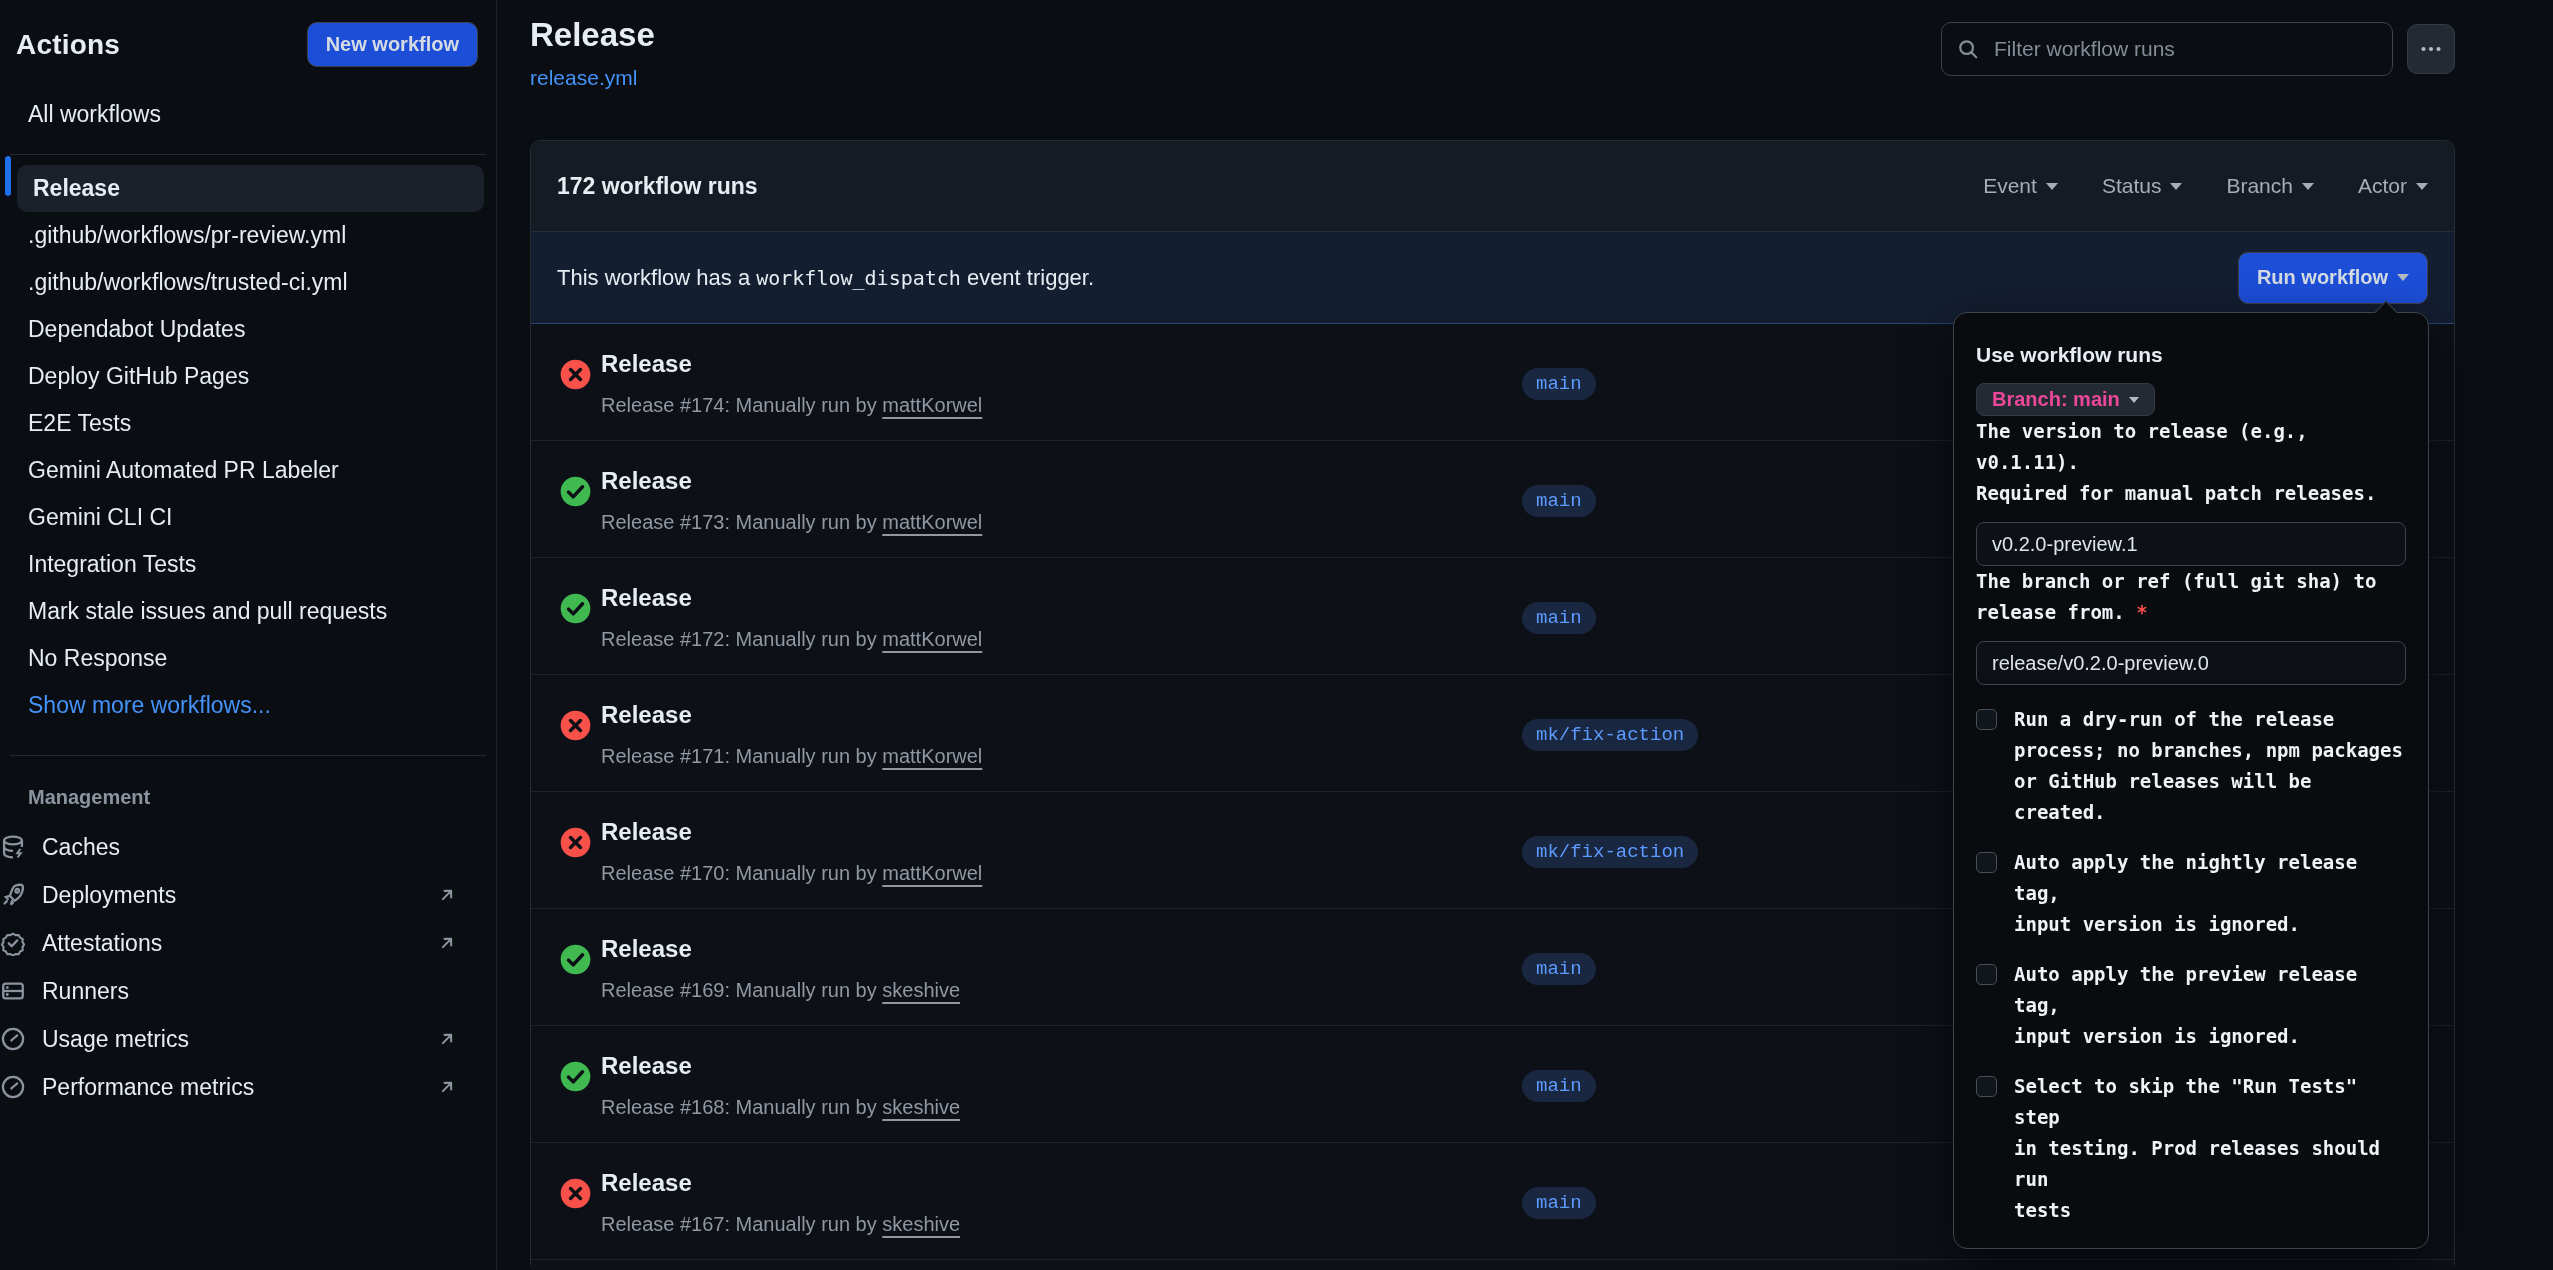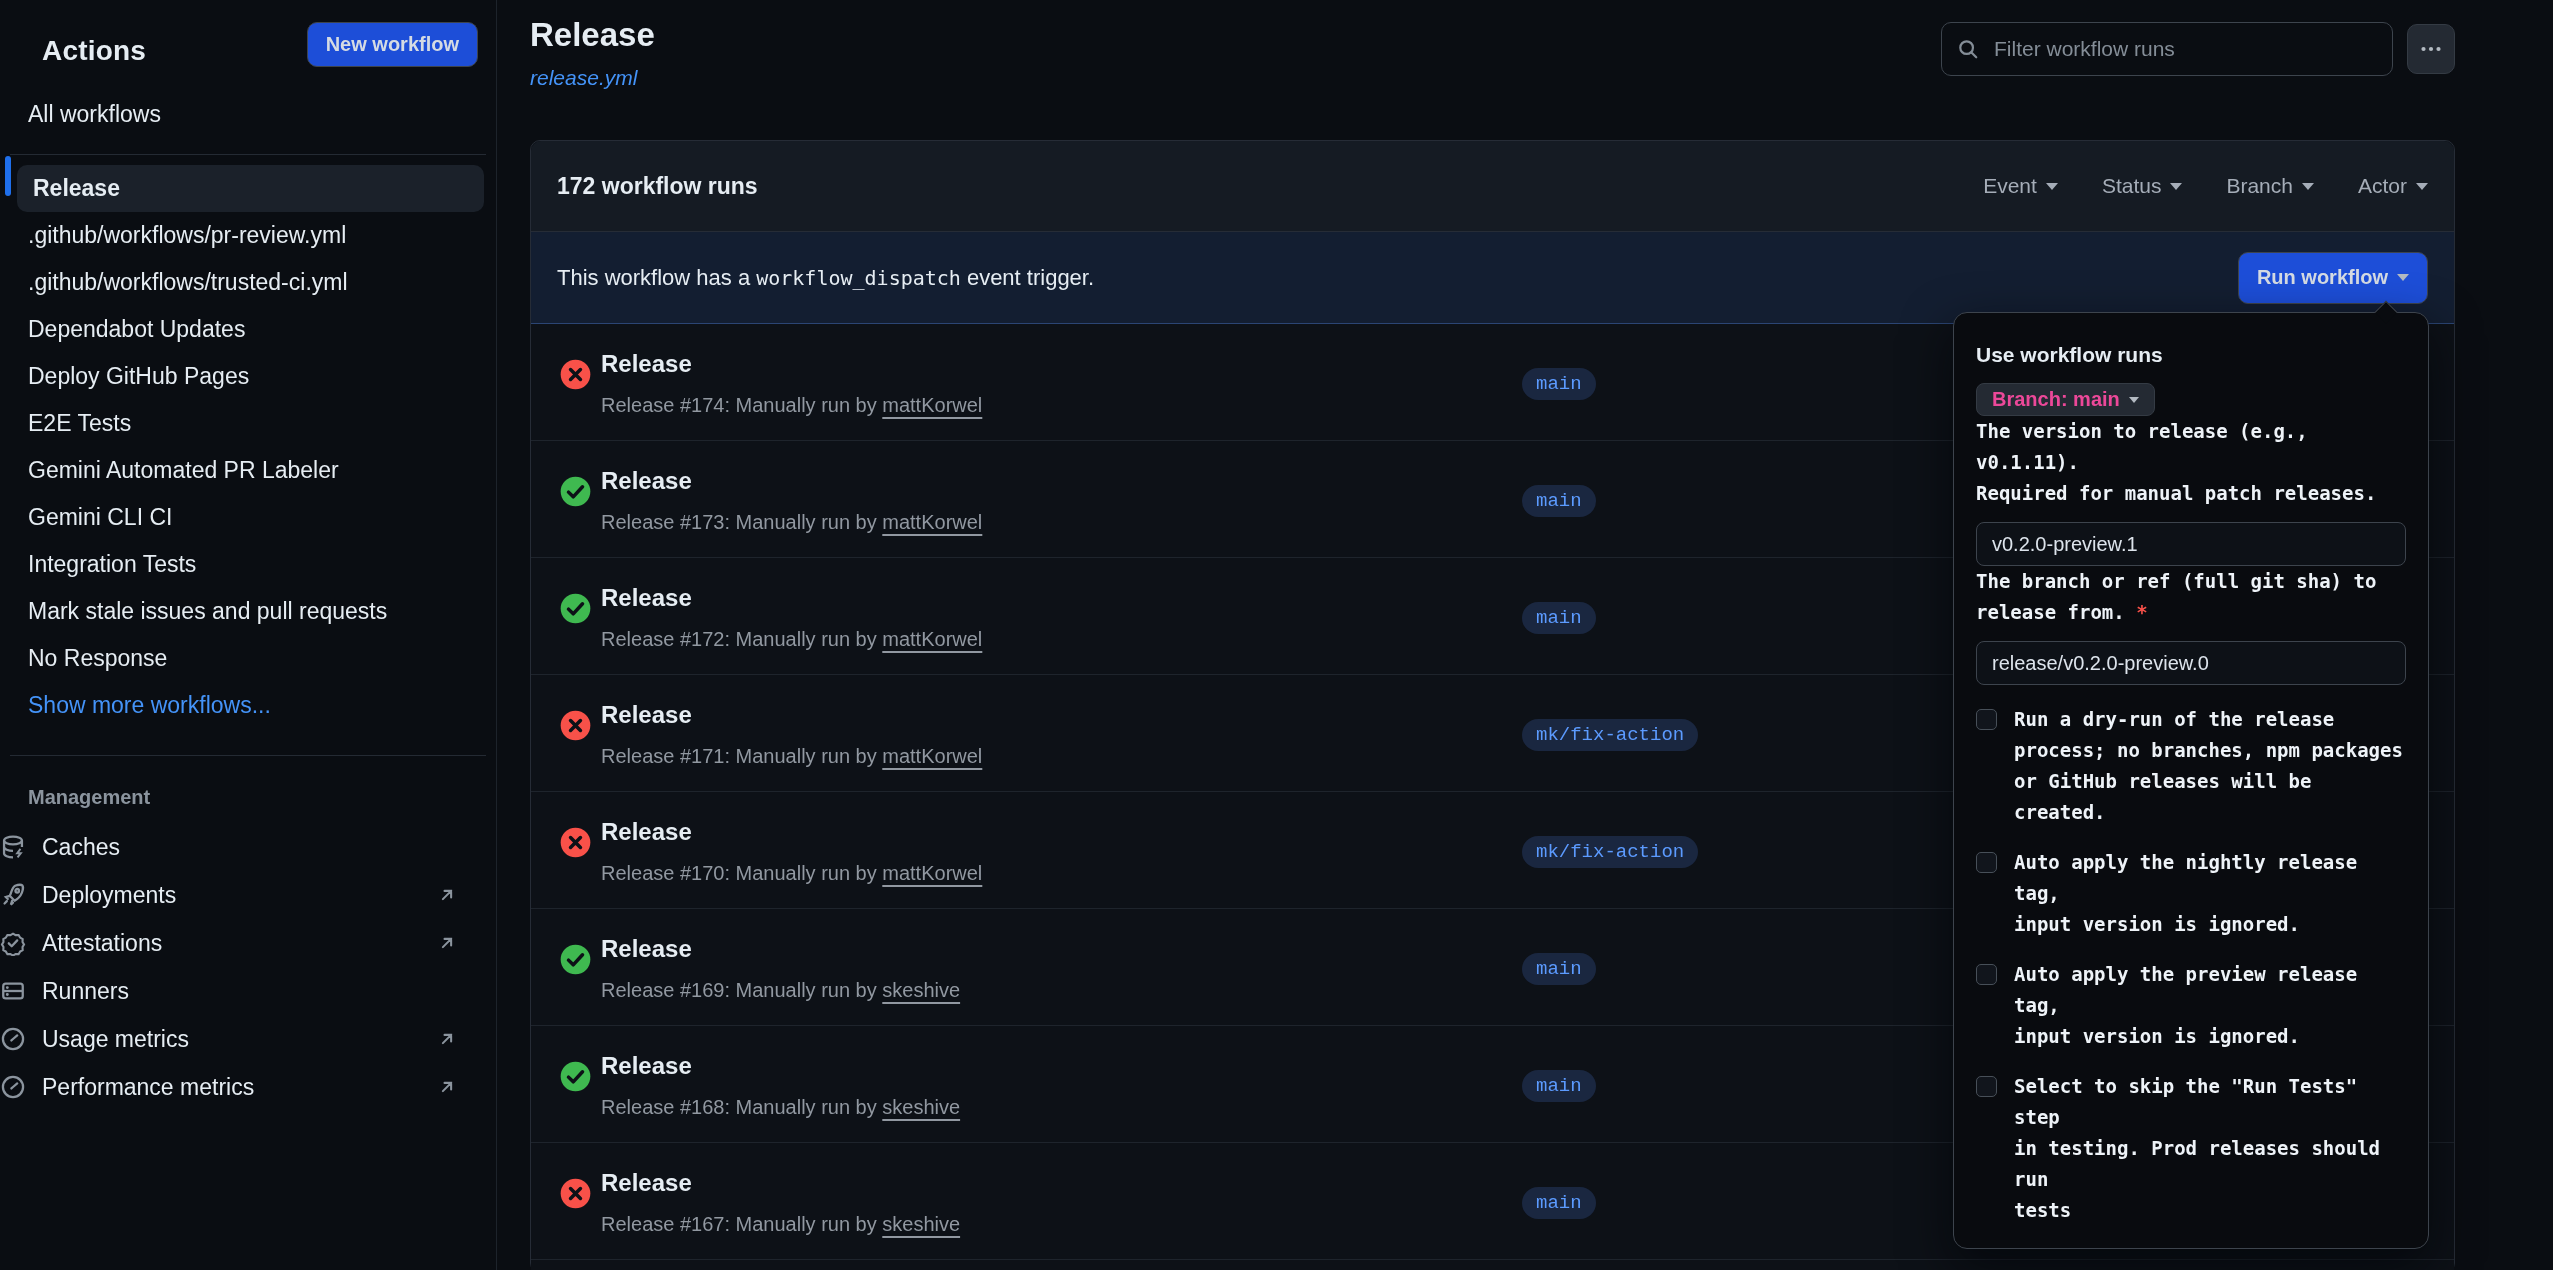--- a/index.html
+++ b/index.html
@@ -8,21 +8,21 @@
     background:#0a0d12;
     color:#e6edf3;
     font-family:"Liberation Sans", sans-serif;
     position:relative;
     overflow:hidden;
   }
   svg { display:block; }
 
   
   .sidebar { position:absolute; left:0; top:0; width:497px; height:1270px; border-right:1px solid #1d232b; }
-  .sidebar-header { display:flex; align-items:flex-end; justify-content:space-between; padding:22px 18px 0 42px; }
+  .sidebar-header { display:flex; align-items:center; justify-content:space-between; padding:22px 18px 0 16px; }
   .sidebar-title { font-size:28px; font-weight:700; letter-spacing:.2px; }
   .btn-secondary {
     background:#1d4ed8; border:1px solid #3d444d; border-radius:10px;
     color:#d5dbe3; font-size:20px; font-weight:600; padding:10px 18px;
     font-family:inherit; cursor:pointer; white-space:nowrap;
   }
   .all-workflows { margin-top:34px; padding-left:28px; font-size:23px; color:#e6edf3; cursor:pointer; }
   .sidebar-divider { border:none; border-top:1px solid #242a33; margin:26px 10px 0 10px; }
   .wf-list { list-style:none; margin-top:10px; }
   .wf-item {
@@ -38,21 +38,21 @@
     position:relative; height:48px; display:flex; align-items:center; gap:16px;
     font-size:23px; color:#e6edf3; cursor:pointer;
   }
   .mgmt-icon { width:26px; height:26px; color:#8b949e; flex:0 0 auto; }
   .ext-arrow { position:absolute; right:38px; top:13px; width:22px; height:22px; color:#8b949e; }
 
   
   .main { position:absolute; left:497px; top:0; width:2056px; height:1270px; }
   .topbar { position:absolute; left:33px; top:0; width:1925px; }
   .page-title { position:absolute; left:0; top:16px; font-size:33px; font-weight:700; }
-  .yml-link { position:absolute; left:0; top:66px; font-size:21px; color:#4493f8; text-decoration:none; cursor:pointer;font-style:italic; }
+  .yml-link { position:absolute; left:0; top:66px; font-size:21px; color:#4493f8; text-decoration:none; cursor:pointer; }
   .search-row { position:absolute; right:0; top:22px; display:flex; gap:14px; align-items:center; }
   .filter-input-wrap { position:relative; }
   .filter-input {
     width:452px; height:54px; background:transparent; border:1px solid #3d444d; border-radius:10px;
     color:#e6edf3; font-size:21px; font-family:inherit; padding:0 16px 0 52px;
   }
   .filter-input::placeholder { color:#848d97; }
   .search-icon { position:absolute; left:16px; top:16px; width:22px; height:22px; color:#848d97; pointer-events:none; }
   .kebab-btn {
     width:48px; height:50px; background:#242a33; border:1px solid #343b44; border-radius:10px;

